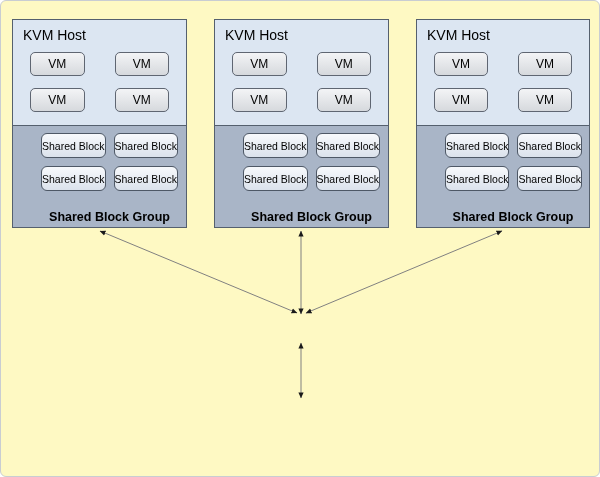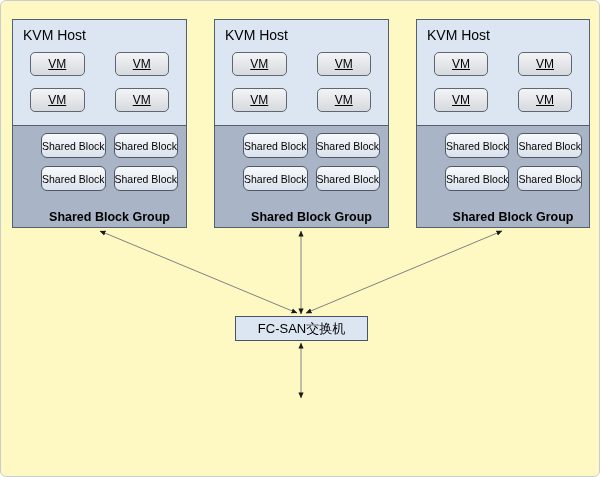--- a/index.html
+++ b/index.html
@@ -35,21 +35,20 @@
     padding: 5px 0 0 10px;
     font-size: 14px;
     line-height: 20px;
     color: #000;
   }
   .vm-area {
     display: grid;
     grid-template-columns: 1fr 1fr;
     gap: 12px 30px;
     padding: 7px 17px 0 17px;
-    text-decoration: underline;
   }
   .vm {
     height: 24px;
     border: 1px solid #5f6672;
     border-radius: 5px;
     background: linear-gradient(#f3f4f6, #d6d9dd);
     display: flex;
     align-items: center;
     justify-content: center;
     font-size: 12px;
@@ -185,18 +184,15 @@
       <marker id="ah" viewBox="0 0 10 10" refX="8.5" refY="5" markerWidth="6.5" markerHeight="6.5" orient="auto-start-reverse">
         <path d="M0,1 L9,5 L0,9 z" fill="#1a1a1a"></path>
       </marker>
     </defs>
     <line x1="99" y1="230" x2="296" y2="312" stroke="#808080" stroke-width="1" marker-start="url(#ah)" marker-end="url(#ah)"></line>
     <line x1="300" y1="230" x2="300" y2="313" stroke="#808080" stroke-width="1" marker-start="url(#ah)" marker-end="url(#ah)"></line>
     <line x1="501" y1="230" x2="305" y2="312" stroke="#808080" stroke-width="1" marker-start="url(#ah)" marker-end="url(#ah)"></line>
     <line x1="300" y1="342" x2="300" y2="397" stroke="#808080" stroke-width="1" marker-start="url(#ah)" marker-end="url(#ah)"></line>
   </svg>
 
-  <div class="node san-switch">
-    <span>FC-SAN交换机</span>
-  </div>
 
 
 </div>
 
 </body></html>

